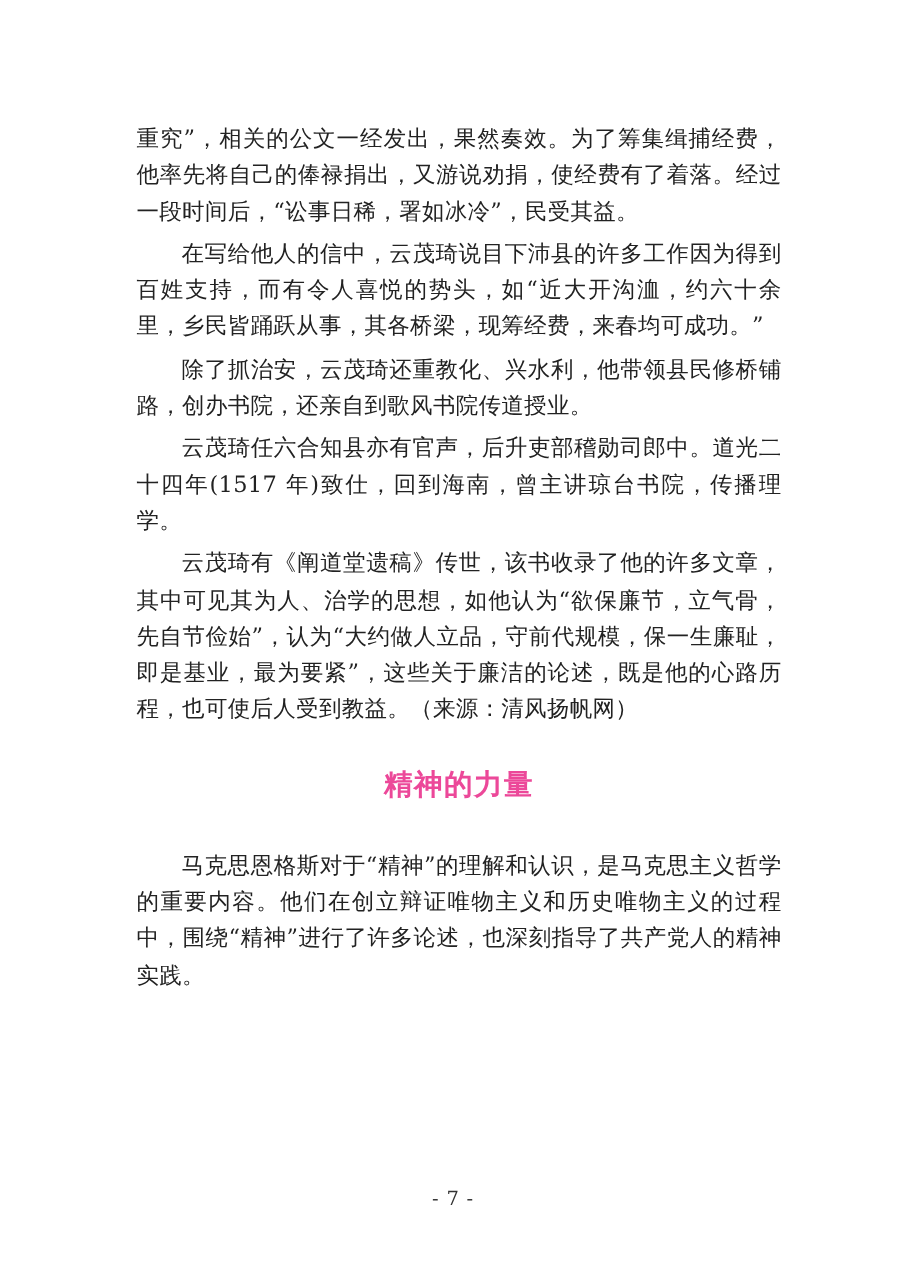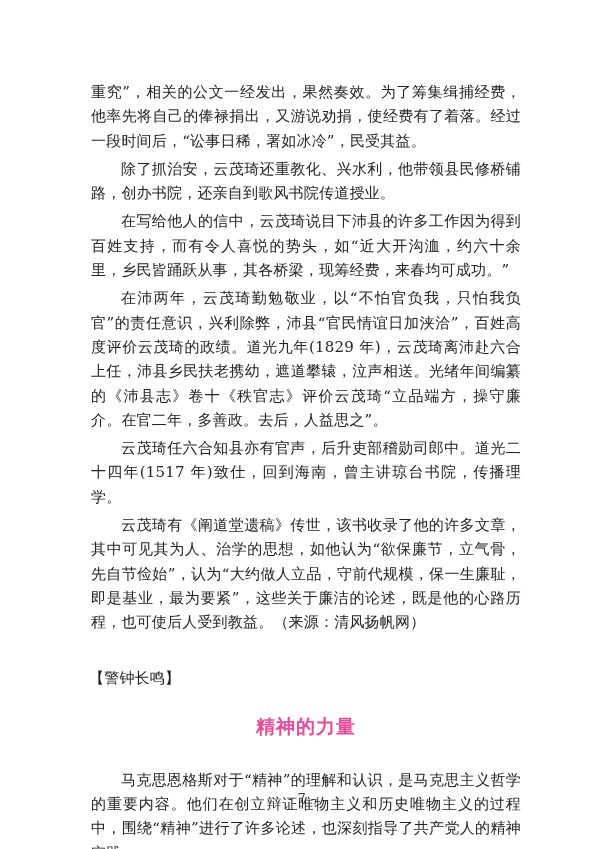--- a/index.html
+++ b/index.html
@@ -66,28 +66,26 @@
 </style>
 </head>
 <body>
 
 <div class="page">
 
   <main class="content">
 
     <section>
       <p class="para no-indent">重究”，相关的公文一经发出，果然奏效。为了筹集缉捕经费，他率先将自己的俸禄捐出，又游说劝捐，使经费有了着落。经过一段时间后，“讼事日稀，署如冰冷”，民受其益。</p>
+      <p class="para">在写给他人的信中，云茂琦说目下沛县的许多工作因为得到百姓支持，而有令人喜悦的势头，如“近大开沟洫，约六十余里，乡民皆踊跃从事，其各桥梁，现筹经费，来春均可成功。”</p>
       <p class="para">除了抓治安，云茂琦还重教化、兴水利，他带领县民修桥铺路，创办书院，还亲自到歌风书院传道授业。</p>
-      <p class="para">在写给他人的信中，云茂琦说目下沛县的许多工作因为得到百姓支持，而有令人喜悦的势头，如“近大开沟洫，约六十余里，乡民皆踊跃从事，其各桥梁，现筹经费，来春均可成功。”</p>
-      <p class="para">在沛两年，云茂琦勤勉敬业，以“不怕官负我，只怕我负官”的责任意识，兴利除弊，沛县“官民情谊日加浃洽”，百姓高度评价云茂琦的政绩。道光九年(1829 年)，云茂琦离沛赴六合上任，沛县乡民扶老携幼，遮道攀辕，泣声相送。光绪年间编纂的《沛县志》卷十《秩官志》评价云茂琦“立品端方，操守廉介。在官二年，多善政。去后，人益思之”。</p>
       <p class="para">云茂琦任六合知县亦有官声，后升吏部稽勋司郎中。道光二十四年(1517 年)致仕，回到海南，曾主讲琼台书院，传播理学。</p>
       <p class="para">云茂琦有《阐道堂遗稿》传世，该书收录了他的许多文章，其中可见其为人、治学的思想，如他认为“欲保廉节，立气骨，先自节俭始”，认为“大约做人立品，守前代规模，保一生廉耻，即是基业，最为要紧”，这些关于廉洁的论述，既是他的心路历程，也可使后人受到教益。（来源：清风扬帆网）</p>
     </section>
 
-    <div class="section-marker">【警钟长鸣】</div>
 
     <section>
       <h1 class="article-title">精神的力量</h1>
       <p class="para">马克思恩格斯对于“精神”的理解和认识，是马克思主义哲学的重要内容。他们在创立辩证唯物主义和历史唯物主义的过程中，围绕“精神”进行了许多论述，也深刻指导了共产党人的精神实践。</p>
     </section>
 
   </main>
 
   <footer class="page-footer">
     <span class="page-number">- 7 -</span>

